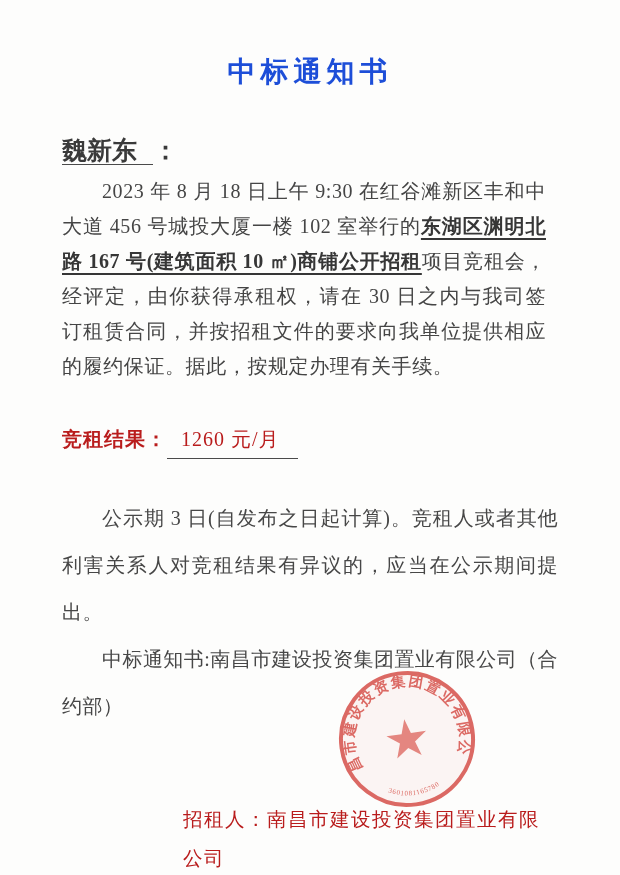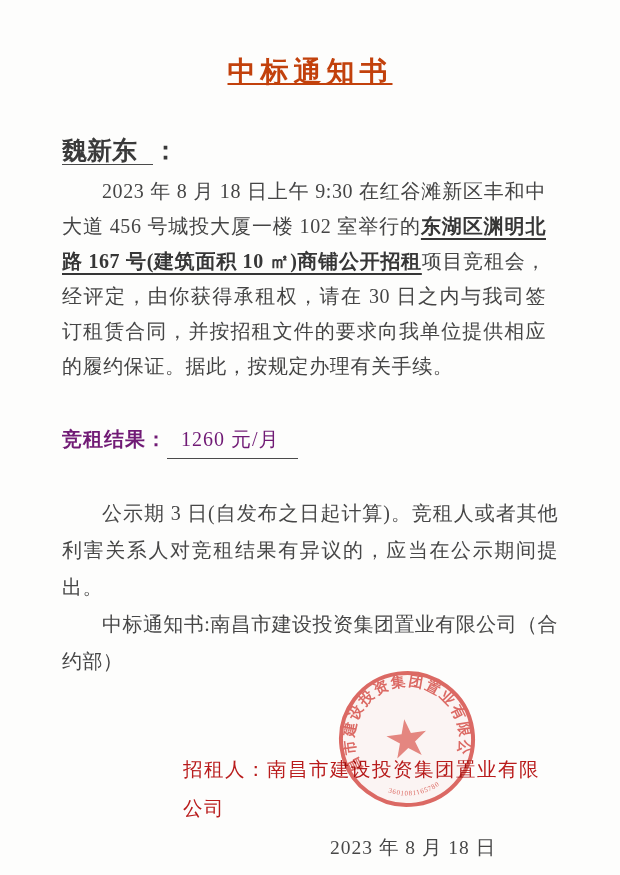--- a/index.html
+++ b/index.html
@@ -16,23 +16,22 @@
     overflow:hidden;
     box-sizing:border-box;
     padding:0 62px;
   }
   .doc-title{
     margin:52px 0 0 0;
     text-align:center;
     font-size:28px;
     font-weight:bold;
     letter-spacing:5px;
-    color:#c2410c;
+    color:#1d4ed8;
     line-height:40px;
-    text-decoration:underline;
   }
   .addressee{
     margin:44px 0 0 0;
     font-size:25px;
     line-height:30px;
     color:#3a3a3a;
   }
   .addressee .name{
     font-weight:bold;
     border-bottom:1.5px solid #4a4a4a;
@@ -52,34 +51,34 @@
     font-weight:bold;
     color:#363636;
     text-decoration:underline;
     text-underline-offset:5px;
     text-decoration-thickness:1.5px;
   }
   .result-line{
     margin:38px 0 0 0;
     font-size:20px;
     line-height:35px;
-    color:#701a75;
+    color:#b91c1c;
   }
   .result-line .label{font-weight:bold;letter-spacing:1px;}
   .result-line .value{
     display:inline-block;
     border-bottom:1.5px solid #4a4a4a;
     padding:0 18px 1px 14px;
     letter-spacing:1px;
   }
   .notice-block{margin:36px 0 0 0;}
   .notice-block p{
     margin:0;
     font-size:20px;
-    line-height:37px;
+    line-height:47px;
     letter-spacing:0.4px;
     text-align:justify;
     text-indent:2em;
     color:#474747;
   }
   .signature{margin:70px 0 0 0;}
   .sig-line{
     margin:0 0 0 121px;
     font-size:19.5px;
     line-height:39px;

